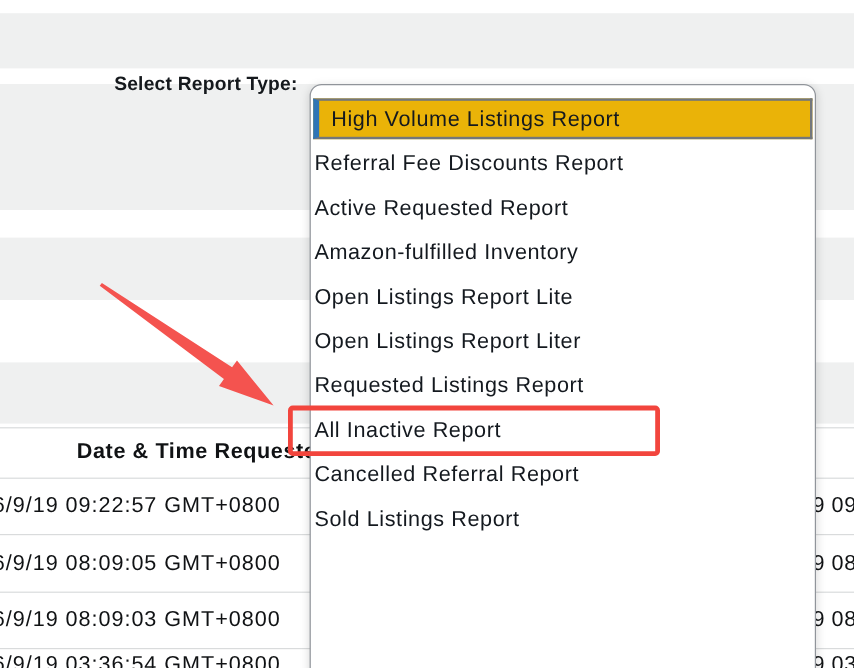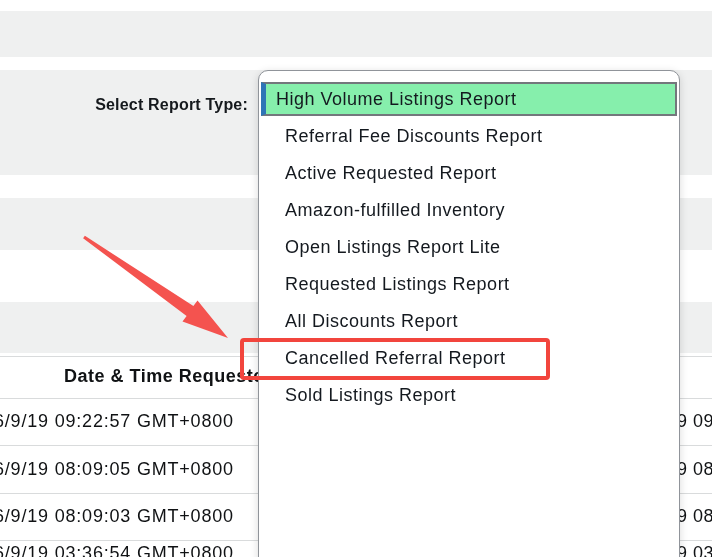--- a/index.html
+++ b/index.html
@@ -10,21 +10,21 @@
   }
   
   .band{position:absolute;left:0;width:712px;background:#eff0f0;z-index:0;}
   .band1{top:11px;height:46px;}
   .band2{top:70px;height:105px;}
   .band3{top:198px;height:52px;}
   .band4{top:302px;height:51px;}
 
   
   .select-label{
-    position:absolute;top:96px;left:0;width:248px;text-align:right;
+    position:absolute;top:62px;left:0;width:248px;text-align:right;
     font-weight:bold;font-size:16px;color:#15191d;letter-spacing:0.2px;z-index:1;
     white-space:nowrap;
   }
 
   
   .hline{position:absolute;left:0;width:712px;height:1px;background:#d9dbdc;z-index:1;}
   .l-top{top:356px;}
   .l-hdr{top:398px;}
   .l-r1{top:445px;}
   .l-r2{top:493px;}
@@ -49,27 +49,27 @@
 
   
   .dropdown{
     position:absolute;left:258px;top:70px;width:422px;height:500px;
     background:#ffffff;border:1px solid #90949a;border-radius:10px 10px 0 0;
     box-shadow:0 2px 8px rgba(0,0,0,0.15);z-index:10;box-sizing:border-box;
     padding-top:10px;
   }
   .dropdown ul{list-style:none;margin:0;padding:0;}
   .dropdown li{
-    height:37px;line-height:37px;padding-left:26px;font-size:18px;
+    height:37px;line-height:37px;padding-left:3px;font-size:18px;
     letter-spacing:0.5px;color:#14191f;white-space:nowrap;overflow:hidden;
     cursor:default;box-sizing:border-box;
   }
   .dropdown li.selected{
     height:34px;line-height:30px;margin:1px 2px 2px 2px;padding-left:10px;
-    background:#86efac;border:2px solid #73777c;border-left:5px solid #2e75b6;
+    background:#eab308;border:2px solid #73777c;border-left:5px solid #2e75b6;
   }
 
   
   .red-box{
     position:absolute;left:240px;top:338px;width:310px;height:42px;
     border:4px solid #f2453d;border-radius:4px;box-sizing:border-box;
     z-index:30;background:transparent;
   }
   .red-arrow{position:absolute;left:68px;top:225px;z-index:30;}
 </style>
@@ -104,22 +104,23 @@
   <div class="td-right r3">9 08</div>
   <div class="td-right r4">9 03</div>
 
   <div class="dropdown">
     <ul>
       <li class="selected">High Volume Listings Report</li>
       <li>Referral Fee Discounts Report</li>
       <li>Active Requested Report</li>
       <li>Amazon-fulfilled Inventory</li>
       <li>Open Listings Report Lite</li>
+      <li>Open Listings Report Liter</li>
       <li>Requested Listings Report</li>
-      <li>All Discounts Report</li>
+      <li>All Inactive Report</li>
       <li>Cancelled Referral Report</li>
       <li>Sold Listings Report</li>
     </ul>
   </div>
 
   <svg class="red-arrow" width="170" height="125" viewBox="0 0 170 125" xmlns="http://www.w3.org/2000/svg">
     <polygon points="16.9,10.8 125.4,81.1 129.5,75.4 160,113 114.5,96.6 118.6,90.9 15.1,13.2" fill="#f4534f"></polygon>
   </svg>
 
   <div class="red-box"></div>

